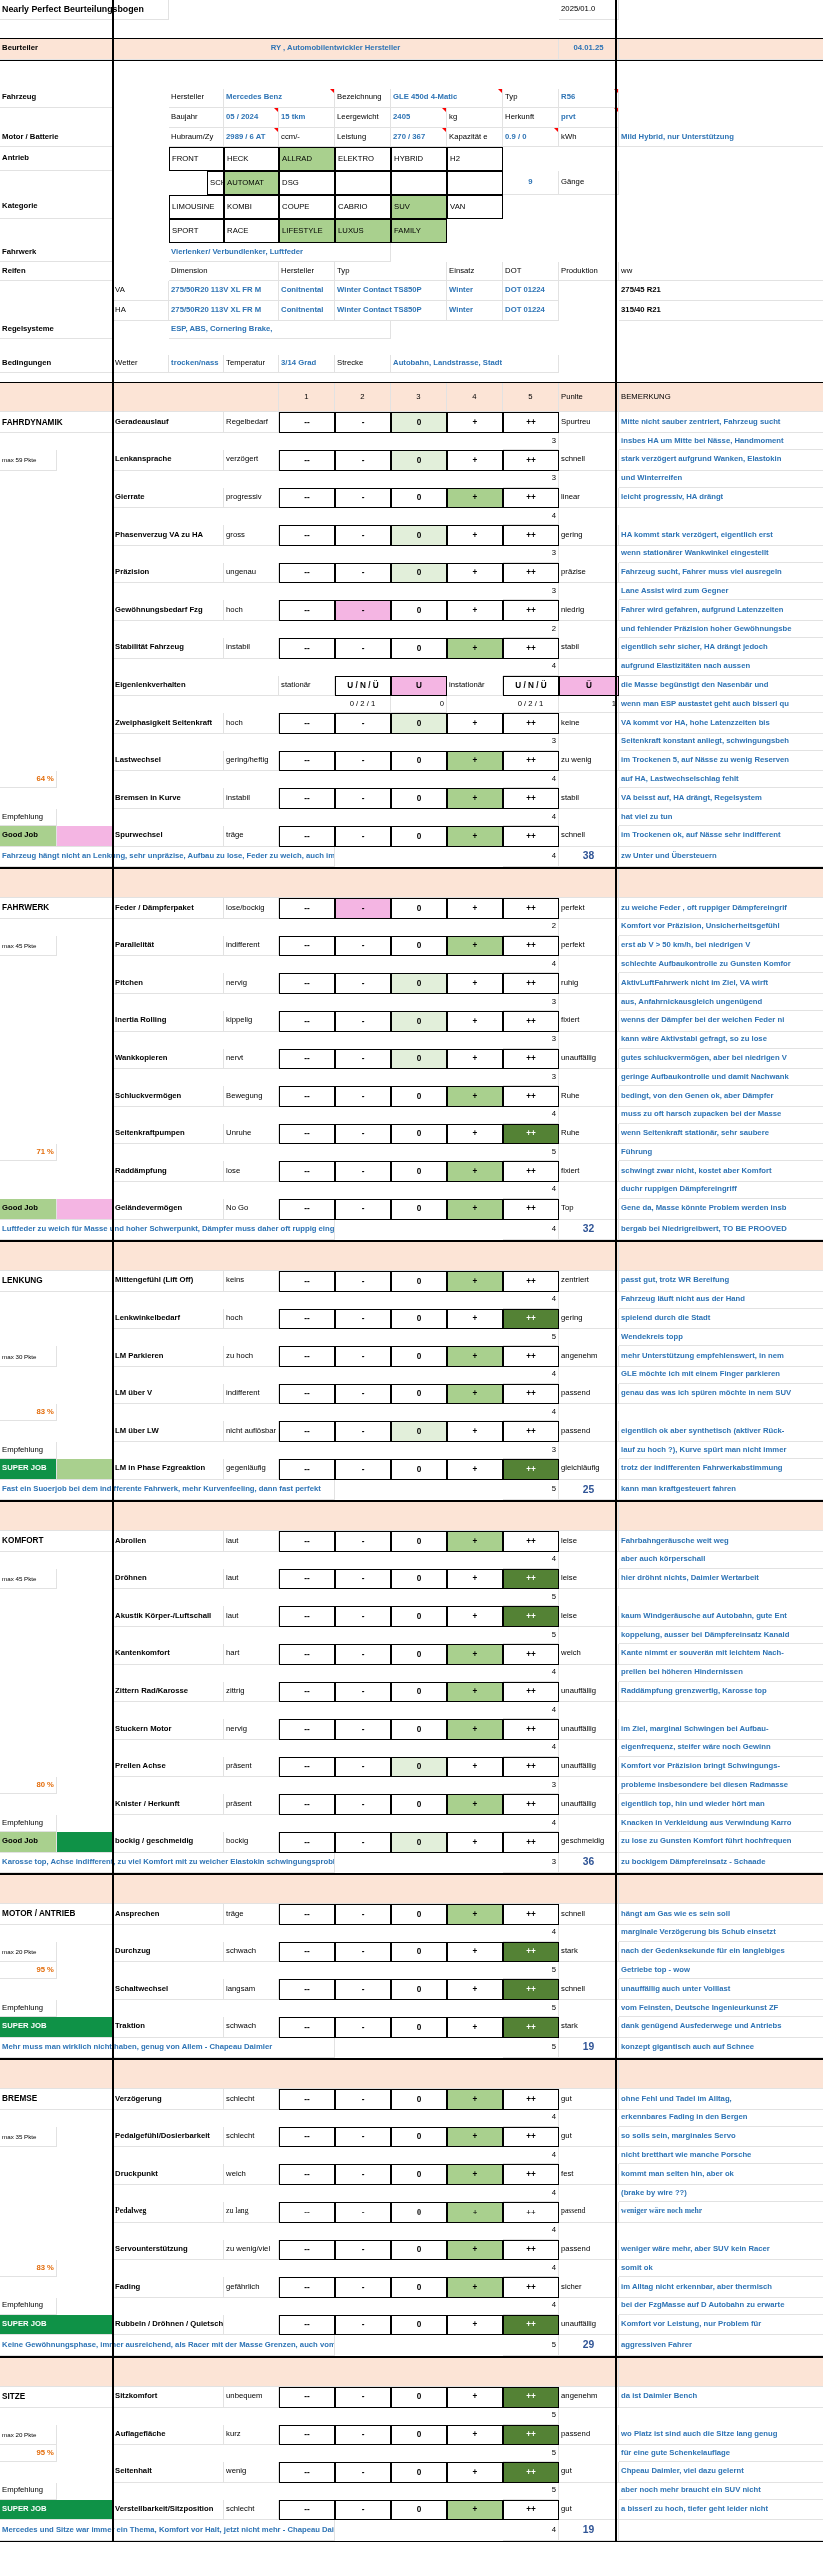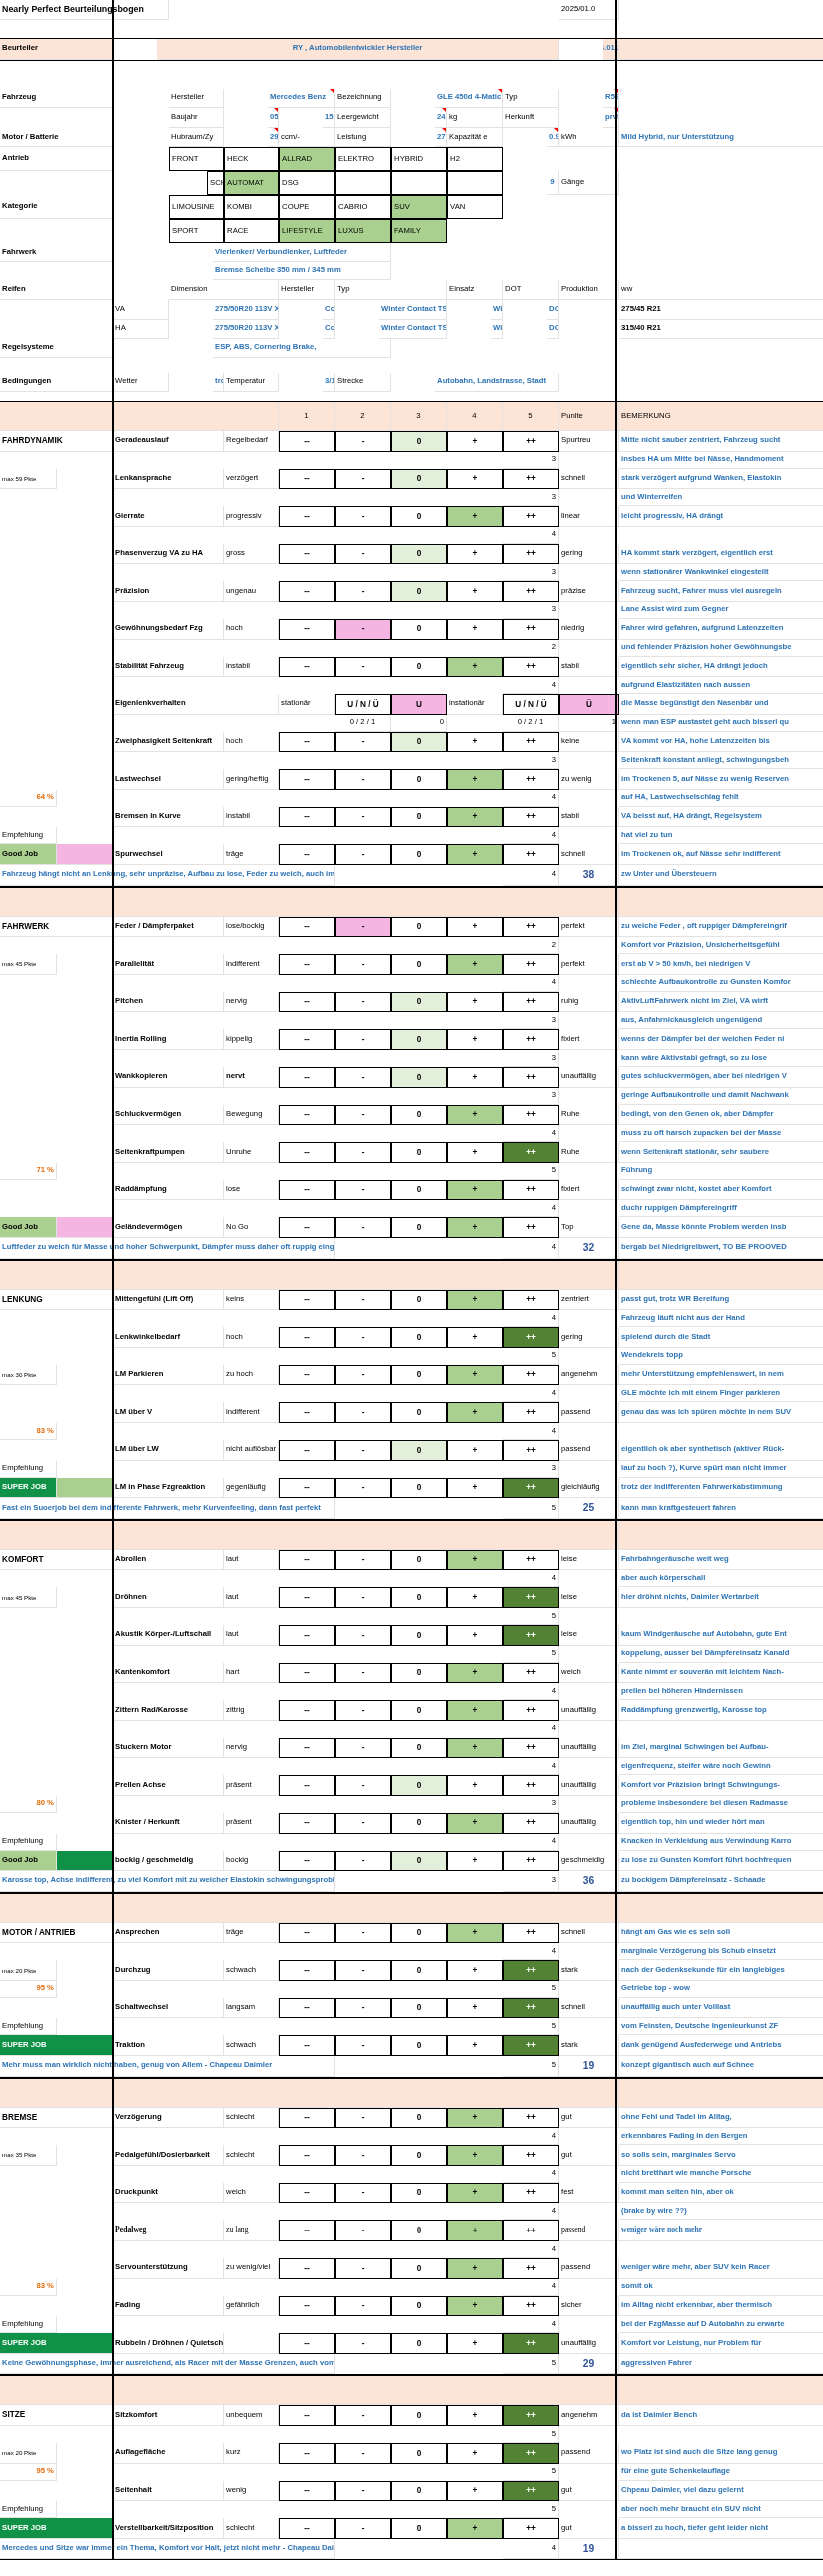--- a/index.html
+++ b/index.html
@@ -3,21 +3,21 @@
 <meta charset="utf-8">
 <style>
   html,body{margin:0;padding:0;background:#fff;}
   body{font-family:"Liberation Sans","DejaVu Sans",sans-serif;color:#000;width:823px;position:relative;}
   #sheet{position:relative;width:823px;background:#fff;}
   .row{display:grid;grid-template-columns:57px 56px 56px 55px 55px 56px 56px 56px 56px 56px 60px 207px;position:relative;}
   .cell{position:relative;overflow:hidden;white-space:nowrap;font-size:7.7px;line-height:1.15;display:flex;align-items:center;padding:0 2.1px;box-sizing:border-box;border-right:0.5px solid #e2e2e2;border-bottom:0.5px solid #e2e2e2;}
   .nob{border-right:none;}
   .lbl{font-weight:bold;}
   .small{font-size:6.2px;}
-  .blue{color:#2e74b5;font-weight:bold;margin-left:44px;}
+  .blue{color:#2e74b5;font-weight:bold;}
   .orange{color:#e36c0a;font-weight:bold;}
   .comment{color:#2e74b5;font-weight:bold;font-size:7.7px;}
   .right{justify-content:flex-end;}
   .center{justify-content:center;}
   .sectName{font-weight:bold;font-size:8.2px;}
   .title{font-weight:bold;font-size:8.8px;}
   .peach{background:#fce4d6;}
   .scale{border:1px solid #000;font-weight:bold;font-size:8.2px;justify-content:center;}
   .sel-light{background:#e2efda;}
   .sel-mid{background:#a9d08e;}
@@ -116,23 +116,20 @@
       <div class="cell optbox" style="grid-column: 4 / span 1;">SPORT</div>
       <div class="cell optbox" style="grid-column: 5 / span 1;">RACE</div>
       <div class="cell optbox optSel" style="grid-column: 6 / span 1;">LIFESTYLE</div>
       <div class="cell optbox optSel" style="grid-column: 7 / span 1;">LUXUS</div>
       <div class="cell optbox optSel" style="grid-column: 8 / span 1;">FAMILY</div>
     </div>
     <div class="row" style="height: 18.5px;">
       <div class="cell lbl" style="grid-column: 1 / span 2;">Fahrwerk</div>
       <div class="cell blue" style="grid-column: 4 / span 4;">Vierlenker/ Verbundlenker, Luftfeder</div>
     </div>
-    <div class="row" style="height: 18.5px;">
-      <div class="cell blue" style="grid-column: 4 / span 4;">Bremse Scheibe  350 mm /  345 mm</div>
-    </div>
     <div class="row" style="height: 19.6px;">
       <div class="cell lbl" style="grid-column: 1 / span 2;">Reifen</div>
       <div class="cell" style="grid-column: 4 / span 2;">Dimension</div>
       <div class="cell" style="grid-column: 6 / span 1;">Hersteller</div>
       <div class="cell" style="grid-column: 7 / span 2;">Typ</div>
       <div class="cell" style="grid-column: 9 / span 1;">Einsatz</div>
       <div class="cell" style="grid-column: 10 / span 1;">DOT</div>
       <div class="cell" style="grid-column: 11 / span 1;">Produktion</div>
       <div class="cell nob" style="grid-column: 12 / span 1;">ww</div>
     </div>
@@ -431,21 +428,21 @@
       <div class="cell scale" style="grid-column: 10 / span 1;">++</div>
       <div class="cell" style="grid-column: 11 / span 1;">fixiert</div>
       <div class="cell comment nob" style="grid-column: 12 / span 1;">wenns der Dämpfer bei der weichen Feder ni</div>
     </div>
     <div class="row" style="height: 17px;">
       <div class="cell right" style="grid-column: 10 / span 1;">3</div>
       <div class="cell comment nob" style="grid-column: 12 / span 1;">kann wäre Aktivstabi gefragt, so zu lose</div>
     </div>
     <div class="row" style="height: 20.6px;">
       <div class="cell lbl" style="grid-column: 3 / span 2;">Wankkopieren</div>
-      <div class="cell" style="grid-column: 5 / span 1; font-weight: bold;">nervt</div>
+      <div class="cell" style="grid-column: 5 / span 1;">nervt</div>
       <div class="cell scale" style="grid-column: 6 / span 1;">--</div>
       <div class="cell scale" style="grid-column: 7 / span 1;">-</div>
       <div class="cell scale sel-light" style="grid-column: 8 / span 1;">0</div>
       <div class="cell scale" style="grid-column: 9 / span 1;">+</div>
       <div class="cell scale" style="grid-column: 10 / span 1;">++</div>
       <div class="cell" style="grid-column: 11 / span 1;">unauffällig</div>
       <div class="cell comment nob" style="grid-column: 12 / span 1;">gutes schluckvermögen, aber bei niedrigen V</div>
     </div>
     <div class="row" style="height: 17px;">
       <div class="cell right" style="grid-column: 10 / span 1;">3</div>

